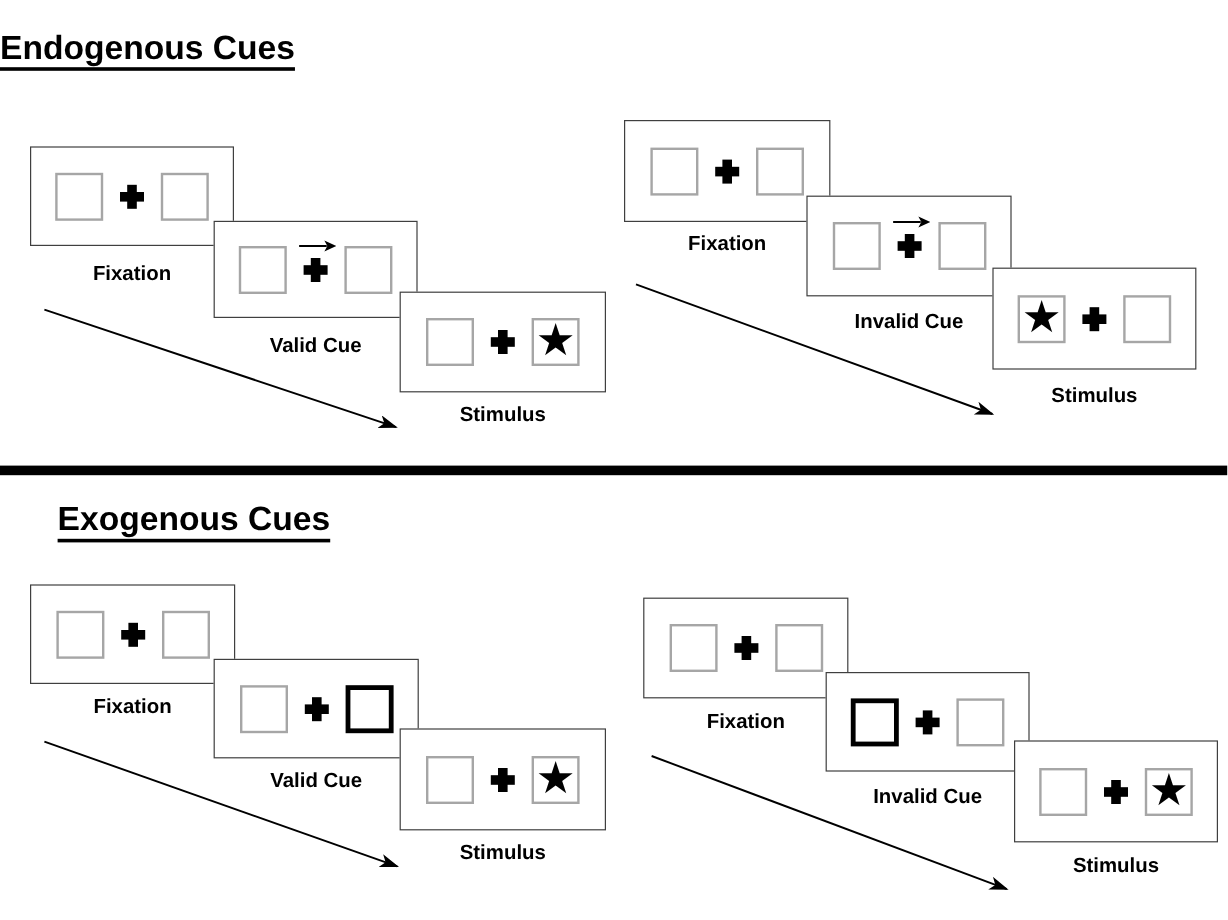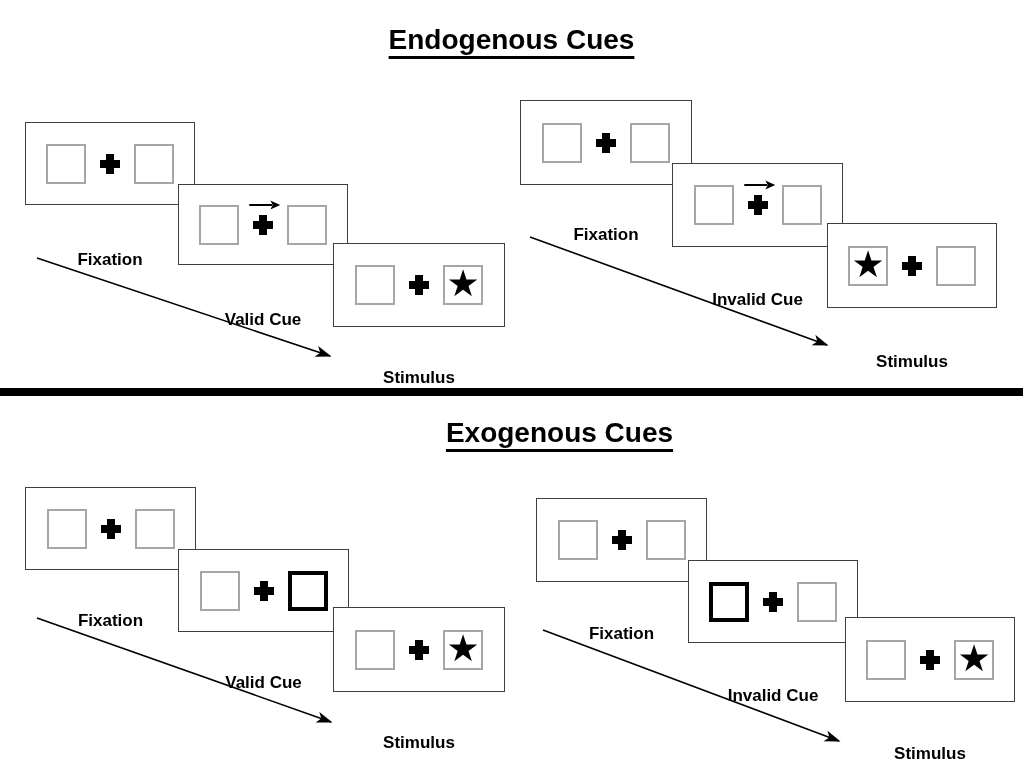--- a/index.html
+++ b/index.html
@@ -1,21 +1,21 @@
 <!DOCTYPE html>
 <html style="--ink: #000000; --panel-border: #3f3f3f; --square-border: #a6a6a6;"><head>
 <meta charset="utf-8">
 <style>
   html,body{margin:0;padding:0;background:#fff;}
   .canvas{
     position:relative;width:1023px;height:767px;background:#fff;overflow:hidden;
     font-family:"Liberation Sans",sans-serif;color:var(--ink,#000);
   }
   .section-title{
-    position:absolute;left:0;width:100%;text-align:center;
+    position:absolute;left:0;width:100%;
     font-size:28px;font-weight:bold;letter-spacing:0;
   }
   .section-title span{
     text-decoration:underline;text-decoration-thickness:3px;text-underline-offset:7px;
   }
   .divider{position:absolute;left:0;width:100%;height:8px;background:var(--ink,#000);}
   .panel{
     position:absolute;background:#fff;border:1px solid var(--panel-border,#3f3f3f);
     box-sizing:border-box;display:flex;align-items:center;justify-content:center;gap:14px;
   }
@@ -34,21 +34,21 @@
     font-family:"DejaVu Sans",sans-serif;font-size:37px;line-height:36px;
     color:var(--ink,#000);transform:translateY(-1px);
   }
   .panel-label{
     position:absolute;text-align:center;font-size:17px;font-weight:bold;line-height:20px;
   }
   .arrow-layer{position:absolute;left:0;top:0;pointer-events:none;z-index:1;}
   .panel{z-index:2;}
   .panel.z3{z-index:3;}
   .panel.z4{z-index:4;}
-  .panel-label{z-index:5;margin-top:32px;}
+  .panel-label{z-index:5;}
 </style>
 </head>
 <body>
 
 <div class="canvas">
 
   <svg class="arrow-layer" width="1023" height="767" viewBox="0 0 1023 767">
     <defs>
       <marker id="ah" markerWidth="11" markerHeight="8" refX="9" refY="3.5" orient="auto" markerUnits="strokeWidth">
         <path d="M0,0 L10,3.5 L0,7 L2.6,3.5 Z" fill="#000"></path>

